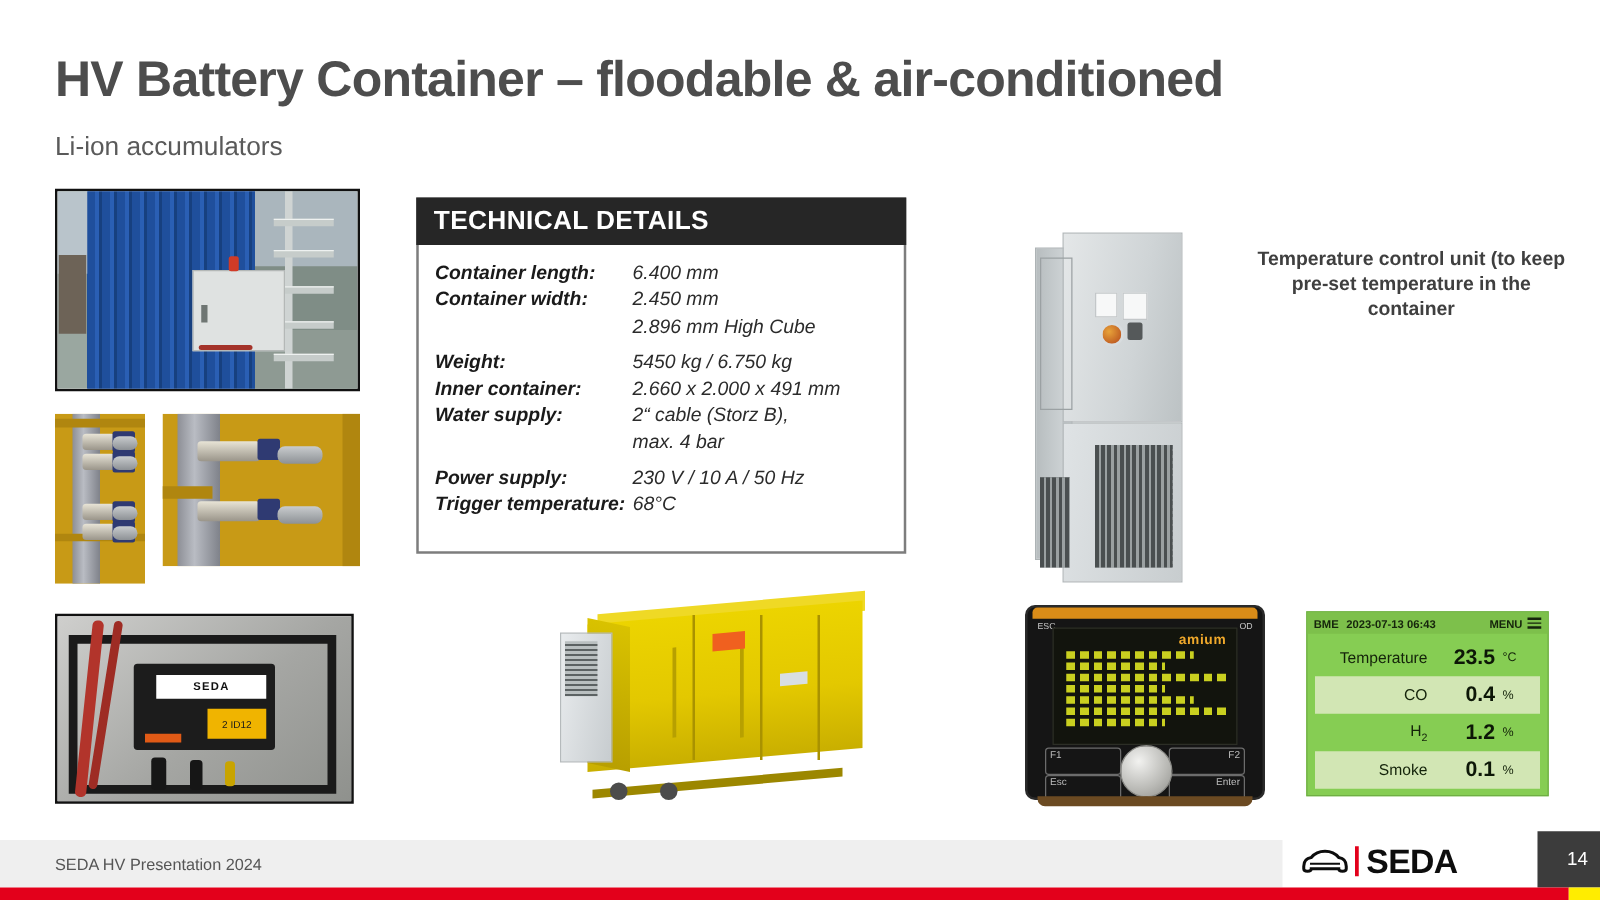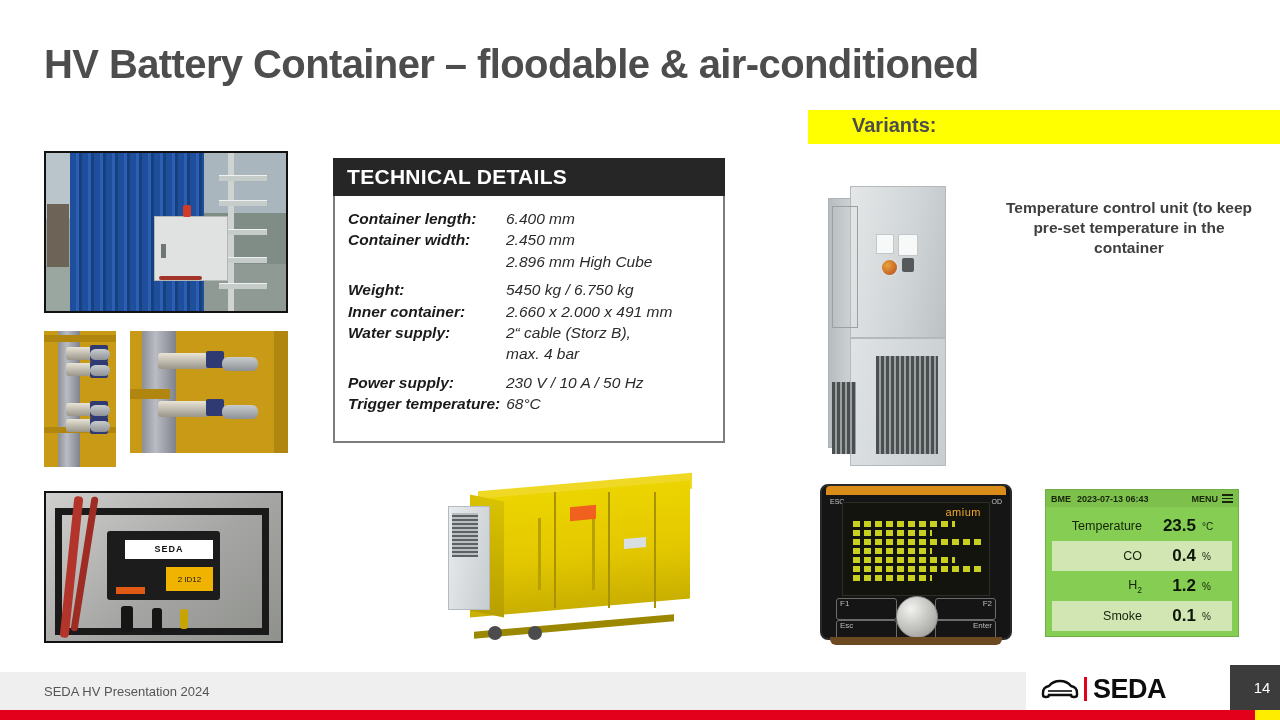--- a/index.html
+++ b/index.html
@@ -142,21 +142,21 @@
   .yc-tag{position:absolute;left:152px;top:28px;width:26px;height:14px;background:#f0601f;transform:skewY(-5deg);}
   .yc-plate{position:absolute;left:206px;top:60px;width:22px;height:10px;background:#d8dee2;transform:skewY(-5deg);}
   .yc-wheel{position:absolute;bottom:0;width:14px;height:14px;border-radius:50%;background:#4c4c4c;}
   .yc-chassis{position:absolute;left:56px;bottom:10px;width:200px;height:7px;background:#9c8700;transform:skewY(-5deg);}
 
   
   #amium{position:absolute;left:820px;top:484px;width:192px;height:156px;}
   .am-shell{position:absolute;inset:0;background:#151515;border-radius:8px;border:2px solid #2a2a2a;box-sizing:border-box;}
   .am-topstrip{position:absolute;left:6px;top:2px;right:6px;height:9px;background:#d98c18;border-radius:4px 4px 0 0;}
   .am-screen{position:absolute;left:22px;top:18px;right:22px;height:92px;background:#12140d;border:1px solid #2c2e26;}
-  .am-brand{position:absolute;right:8px;top:3px;font-size:11px;color:#f0a92b;font-weight:normal;letter-spacing:.5px;}
+  .am-brand{position:absolute;right:8px;top:3px;font-size:11px;color:#f0a92b;font-weight:bold;letter-spacing:.5px;}
   .am-lines{position:absolute;left:10px;top:18px;right:8px;}
   .am-ln{height:6px;margin-bottom:3px;background:
      repeating-linear-gradient(90deg,#d9e021 0 7px,transparent 7px 11px);opacity:.92;}
   .am-ln.short{width:62%;}
   .am-ln.mid{width:80%;}
   .am-corner{position:absolute;font-size:7px;color:#c9c9c9;}
   .am-btn{position:absolute;border:1px solid #6c6c6c;border-radius:3px;color:#bdbdbd;font-size:8px;}
   .am-knob{position:absolute;left:50%;top:112px;width:40px;height:40px;margin-left:-20px;border-radius:50%;
      background:radial-gradient(circle at 35% 30%,#f2f2f0,#b9b9b5 60%,#8e8e8a);
      border:1px solid #8a8a86;}
@@ -191,24 +191,22 @@
   .logo-word{font-size:27px;font-weight:bold;letter-spacing:-0.5px;color:#0d0d0d;}
   .page-box{position:absolute;left:1230px;top:665px;width:64px;height:45px;background:#3c3c3c;
      color:#fff;font-size:15px;display:flex;align-items:center;justify-content:center;}
 </style>
 </head>
 <body>
 
 <div class="slide">
 
   <div class="title">HV Battery Container – floodable &amp; air-conditioned</div>
-
-  <div class="variants-banner">
-    <div class="variants-label">Variants:</div>
-  </div>
+  <div class="subtitle">Li-ion accumulators</div>
+
 
   <div class="photo" id="photo-blue">
     <div class="blue-wall"></div>
     <div class="blue-sky"></div>
     <div class="blue-sky2"></div>
     <div class="blue-ground"></div>
     <div class="house"></div>
     <div class="blue-ribs"></div>
     <div class="pipe-col"></div>
     <div class="pipe-h" style="left:72%;top:14%;"></div>

